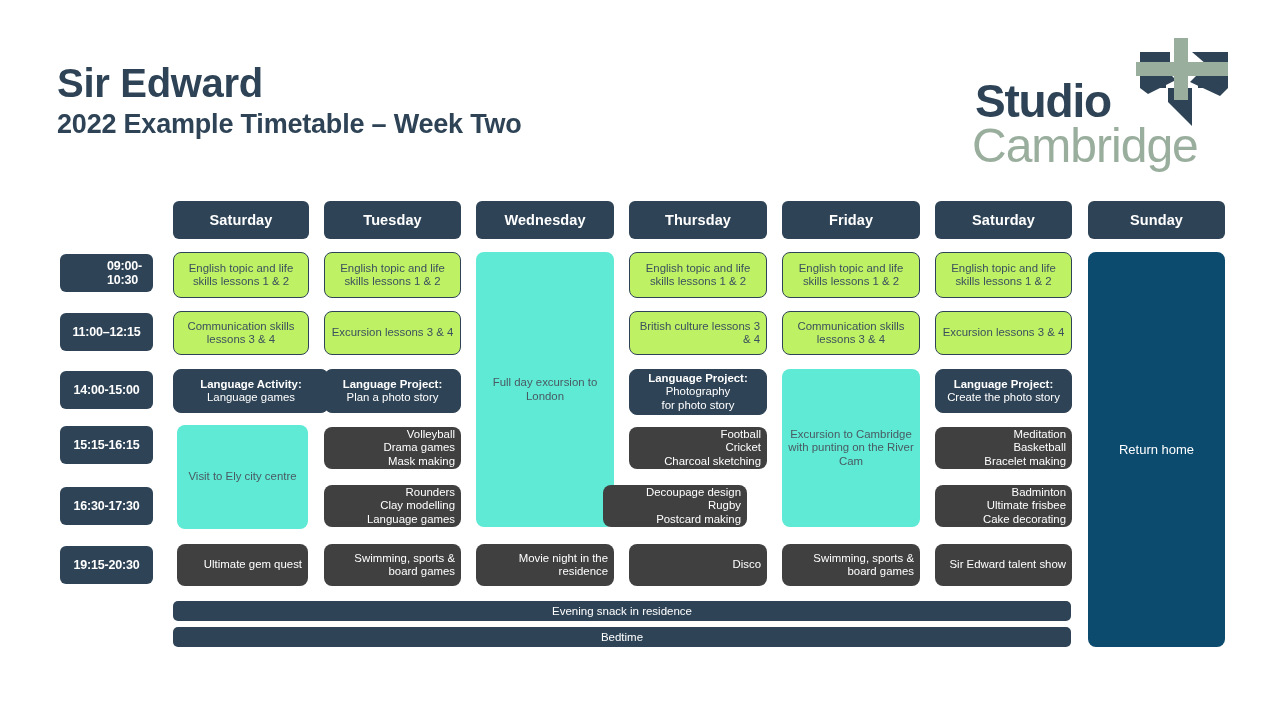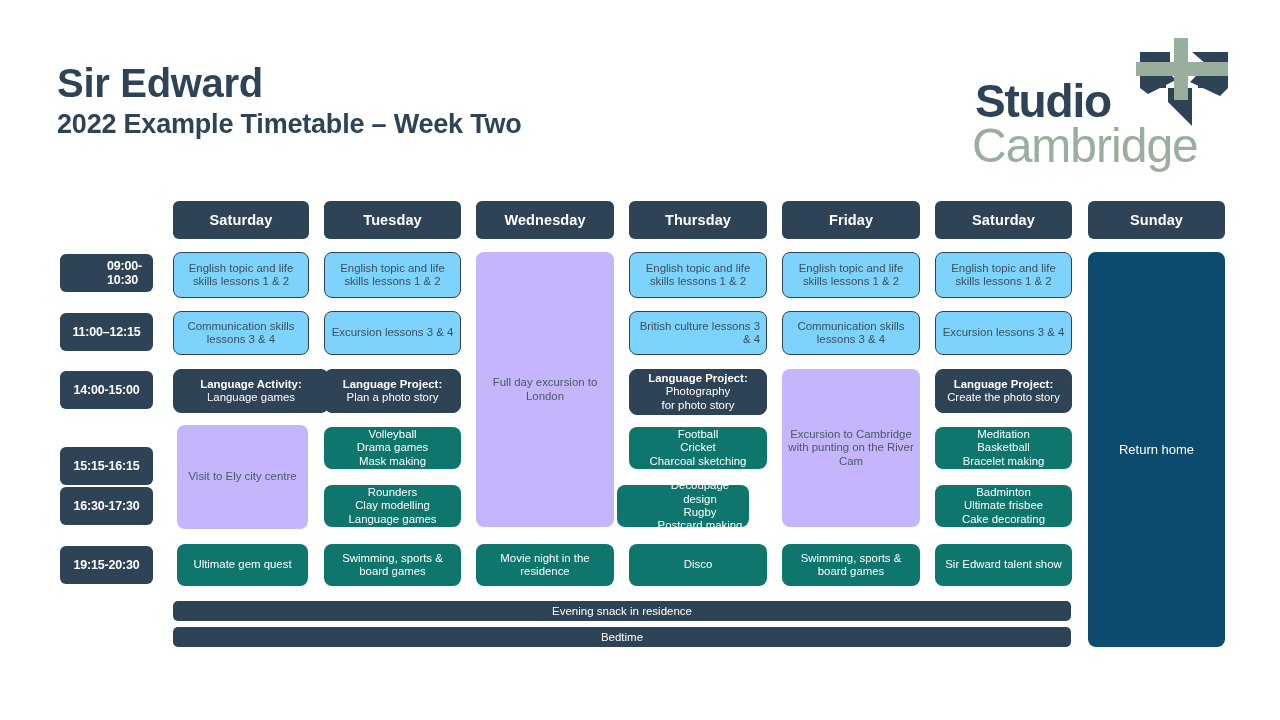--- a/index.html
+++ b/index.html
@@ -109,36 +109,37 @@
     justify-content: center;
     text-align: center;
     padding: 2px 6px;
     line-height: 1.18;
     font-size: 11.4px;
   }
   .cell .cell-text { display: block; width: 100%; }
 
   
   .cell.lesson {
-    background: #7dd3fc;
+    background: #bef264;
     border: 1.4px solid #2e4356;
     color: #3c4f5e;
   }
   .cell.project {
     background: #2e4356;
     border: 1.4px solid #2e4356;
     color: #ffffff;
   }
   .cell.project .lead { font-weight: bold; display: block; }
   .cell.activity {
-    background: #0f766e;
-    color: #ffffff;
+    background: #404040;
+    color: #ffffff;
+    text-align: right;
   }
   .cell.excursion {
-    background: #c4b5fd;
+    background: #5eead4;
     color: #4a5a63;
   }
   .cell.depart {
     background: #0c4a6e;
     color: #ffffff;
     font-size: 13px;
   }
 
   .fullbar {
     position: absolute;
@@ -193,21 +194,21 @@
   <div class="day-header" style="left: 324px; width: 137px; top: 201px;">Tuesday</div>
   <div class="day-header" style="left: 629px; width: 138px; top: 201px;">Thursday</div>
   <div class="day-header" style="left: 476px; width: 138px; top: 201px;">Wednesday</div>
   <div class="day-header" style="left: 782px; width: 138px; top: 201px;">Friday</div>
   <div class="day-header" style="left: 935px; width: 137px; top: 201px;">Saturday</div>
   <div class="day-header" style="left: 1088px; width: 137px; top: 201px;">Sunday</div>
 
   <div class="time-chip" style="top:254px;padding-left:47px;">09:00-10:30</div>
   <div class="time-chip" style="top:313px;">11:00–12:15</div>
   <div class="time-chip" style="top:371px;">14:00-15:00</div>
-  <div class="time-chip" style="top:447px;">15:15-16:15</div>
+  <div class="time-chip" style="top:426px;">15:15-16:15</div>
   <div class="time-chip" style="top:487px;">16:30-17:30</div>
   <div class="time-chip" style="top:546px;">19:15-20:30</div>
 
   <div class="cell lesson" style="left:173px; top:252px; width:136px; height:46px;">
       <span class="cell-text">English topic and life skills lessons 1 &amp; 2</span>
     </div>
   <div class="cell lesson" style="left:173px; top:311px; width:136px; height:44px;">
       <span class="cell-text">Communication skills lessons 3 &amp; 4</span>
     </div>
   <div class="cell project" style="left:173px; top:369px; width:156px; height:44px;">
@@ -251,21 +252,21 @@
     </div>
   <div class="cell lesson" style="left:629px; top:311px; width:138px; height:44px;text-align:right;">
       <span class="cell-text">British culture lessons 3 &amp; 4</span>
     </div>
   <div class="cell project" style="left:629px; top:369px; width:138px; height:46px;">
       <span class="cell-text"><span class="lead">Language Project:</span><span>Photography<br>for photo story</span></span>
     </div>
   <div class="cell activity" style="left:629px; top:427px; width:138px; height:42px;">
       <span class="cell-text">Football<br>Cricket<br>Charcoal sketching</span>
     </div>
-  <div class="cell activity" style="left:617px; top:485px; width:132px; height:42px;padding-left:40px;">
+  <div class="cell activity" style="left:603px; top:485px; width:144px; height:42px;padding-left:40px;">
       <span class="cell-text">Decoupage design<br>Rugby<br>Postcard making</span>
     </div>
   <div class="cell activity" style="left:629px; top:544px; width:138px; height:42px;">
       <span class="cell-text">Disco</span>
     </div>
 
   <div class="cell lesson" style="left:782px; top:252px; width:138px; height:46px;">
       <span class="cell-text">English topic and life skills lessons 1 &amp; 2</span>
     </div>
   <div class="cell lesson" style="left:782px; top:311px; width:138px; height:44px;">

